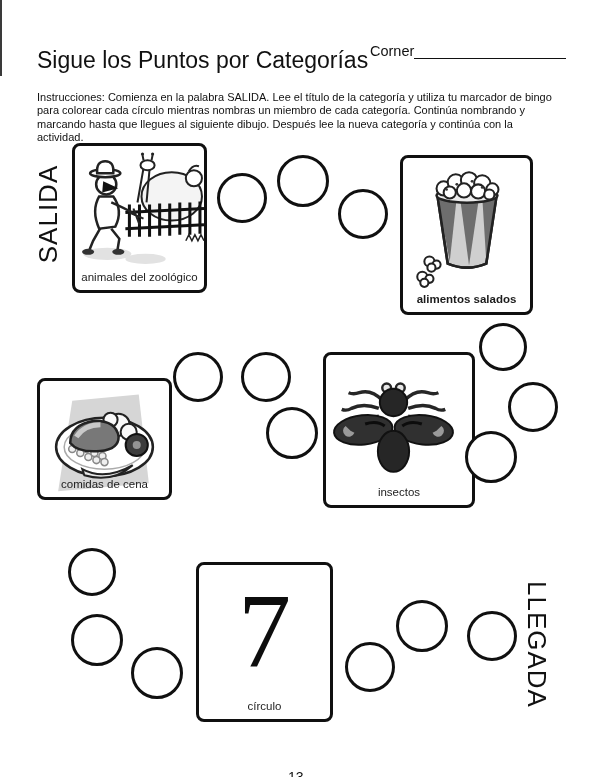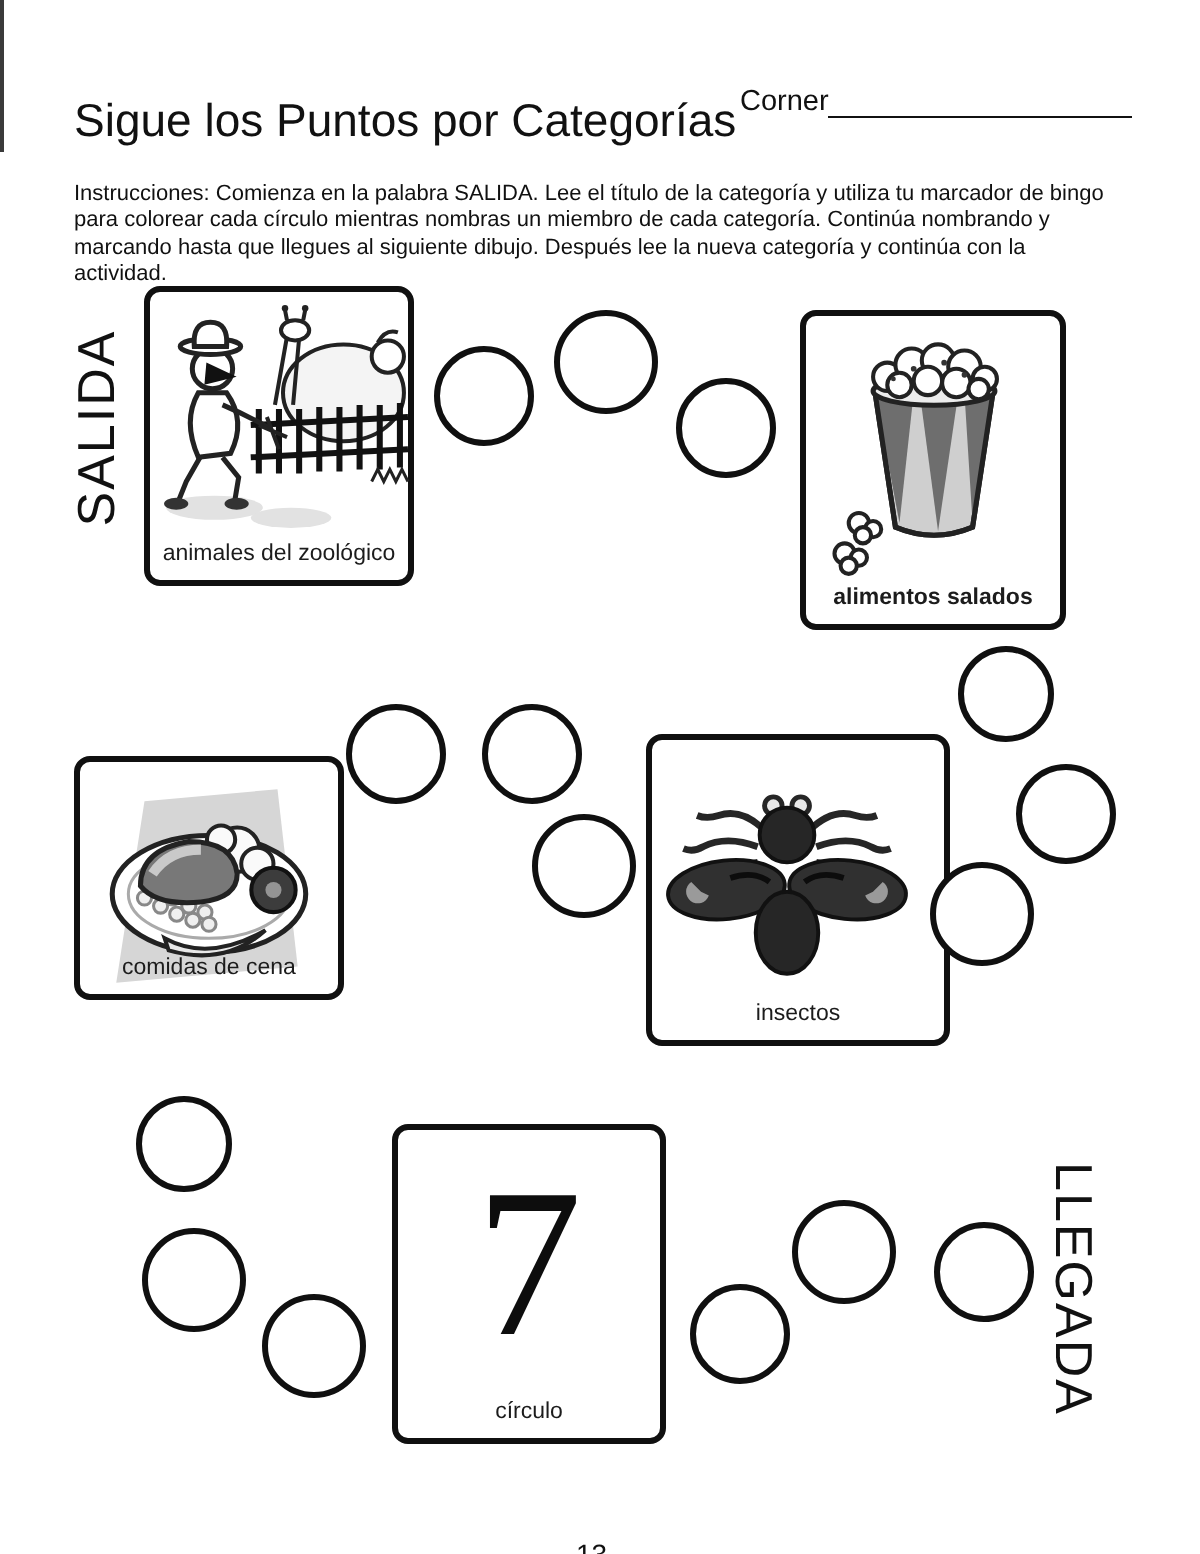--- a/index.html
+++ b/index.html
@@ -105,21 +105,21 @@
           <circle cx="25" cy="103" r="4"></circle>
           <circle cx="20" cy="106" r="4"></circle>
         <circle cx="11" cy="115" r="5"></circle>
           <circle cx="18" cy="117" r="4"></circle>
           <circle cx="13" cy="121" r="4"></circle>
       </g>
     </svg>
     <div class="cat-label">alimentos salados</div>
   </div>
 
-  <div class="cat-box" style="left:323px;top:367px;width:152px;height:156px;">
+  <div class="cat-box" style="left:323px;top:352px;width:152px;height:156px;">
     <svg class="cat-art" style="left:4px;top:10px;" width="127" height="118" viewBox="0 0 130 120">
       <g stroke="#262626" stroke-width="3.5" fill="none">
         <path d="M54,36 q-12,-12 -24,-8 q-6,2 -11,0"></path>
         <path d="M50,44 q-16,-6 -28,0 q-5,3 -10,1"></path>
         <path d="M50,52 q-14,2 -22,8 q-5,4 -11,3"></path>
         <path d="M76,36 q12,-12 24,-8 q6,2 11,0"></path>
         <path d="M80,44 q16,-6 28,0 q5,3 10,1"></path>
         <path d="M80,52 q14,2 22,8 q5,4 11,3"></path>
       </g>
       <ellipse cx="34" cy="66" rx="30" ry="15" fill="#303030" stroke="#111" stroke-width="2" transform="rotate(-6 34 66)"></ellipse>

